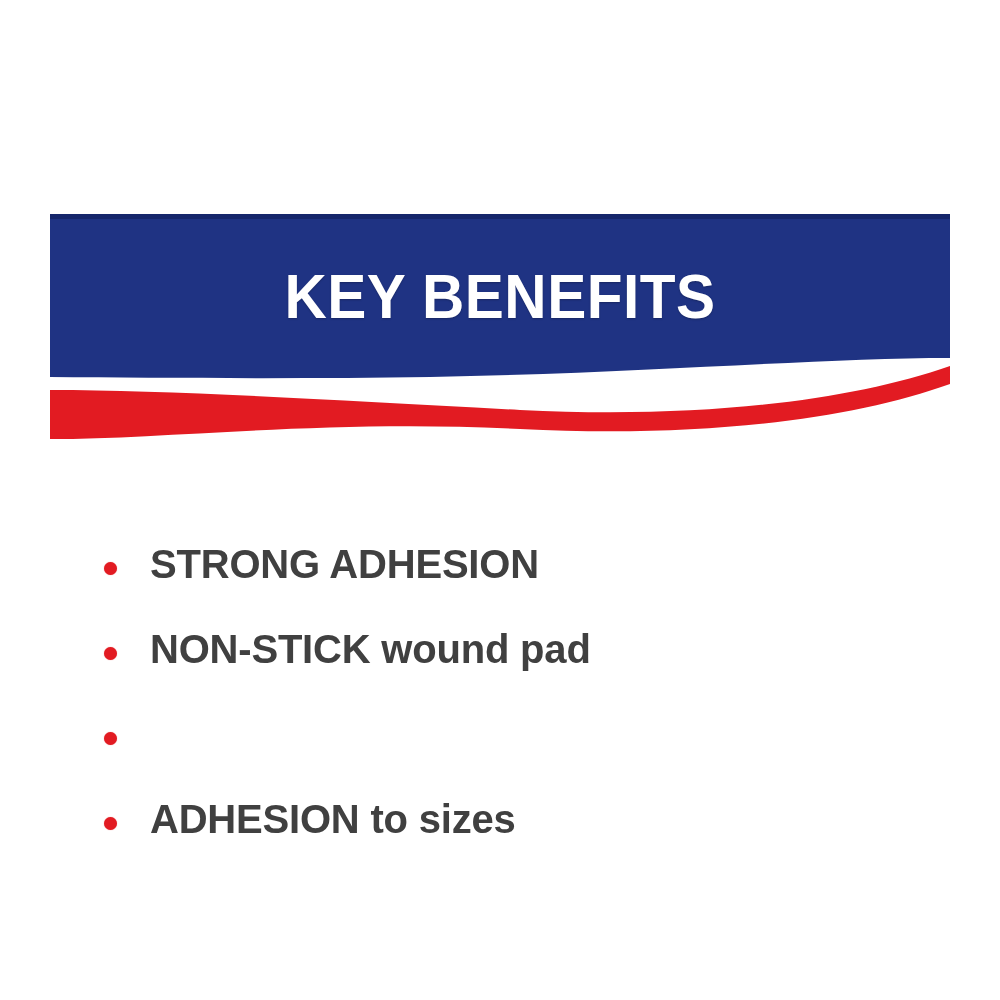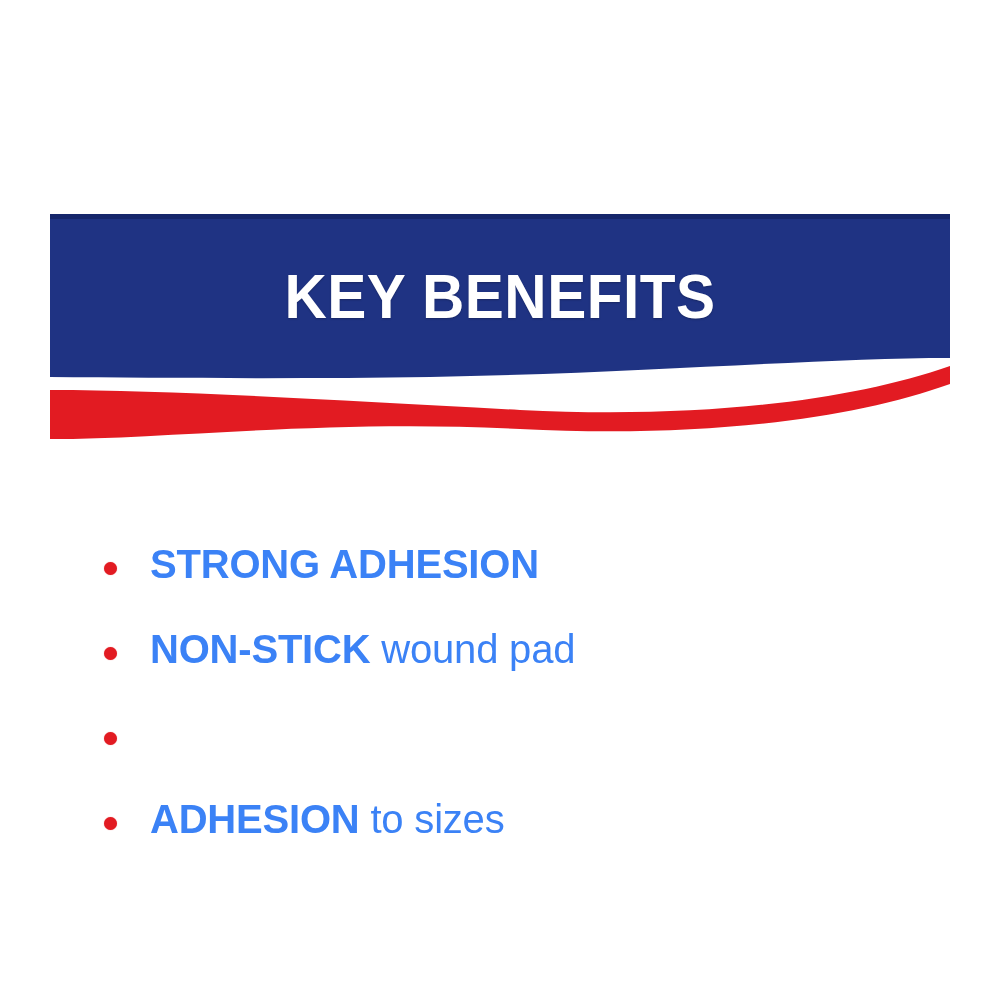--- a/index.html
+++ b/index.html
@@ -76,32 +76,32 @@
     height: 13px;
     border-radius: 50%;
     background: #E21B22;
     margin-top: 22px;
     margin-right: 0;
     box-shadow: 0 0 1px rgba(226,27,34,0.6);
   }
   .benefit-text {
     flex: 0 0 auto;
     margin-left: 33px;
-    color: #3b82f6;
+    color: #404040;
     font-family: "Liberation Sans", sans-serif;
     font-size: 40px;
     line-height: 48px;
     white-space: nowrap;
     letter-spacing: -0.2px;
   }
   .benefit-text .strong {
     font-weight: 700;
   }
   .benefit-text .normal {
-    font-weight: 400;
+    font-weight: 700;
   }
 </style>
 </head>
 <body>
 
 <div id="page">
 
   <div id="banner">
     <svg id="banner-svg" width="1000" height="430" viewBox="0 0 1000 430" xmlns="http://www.w3.org/2000/svg">
 

